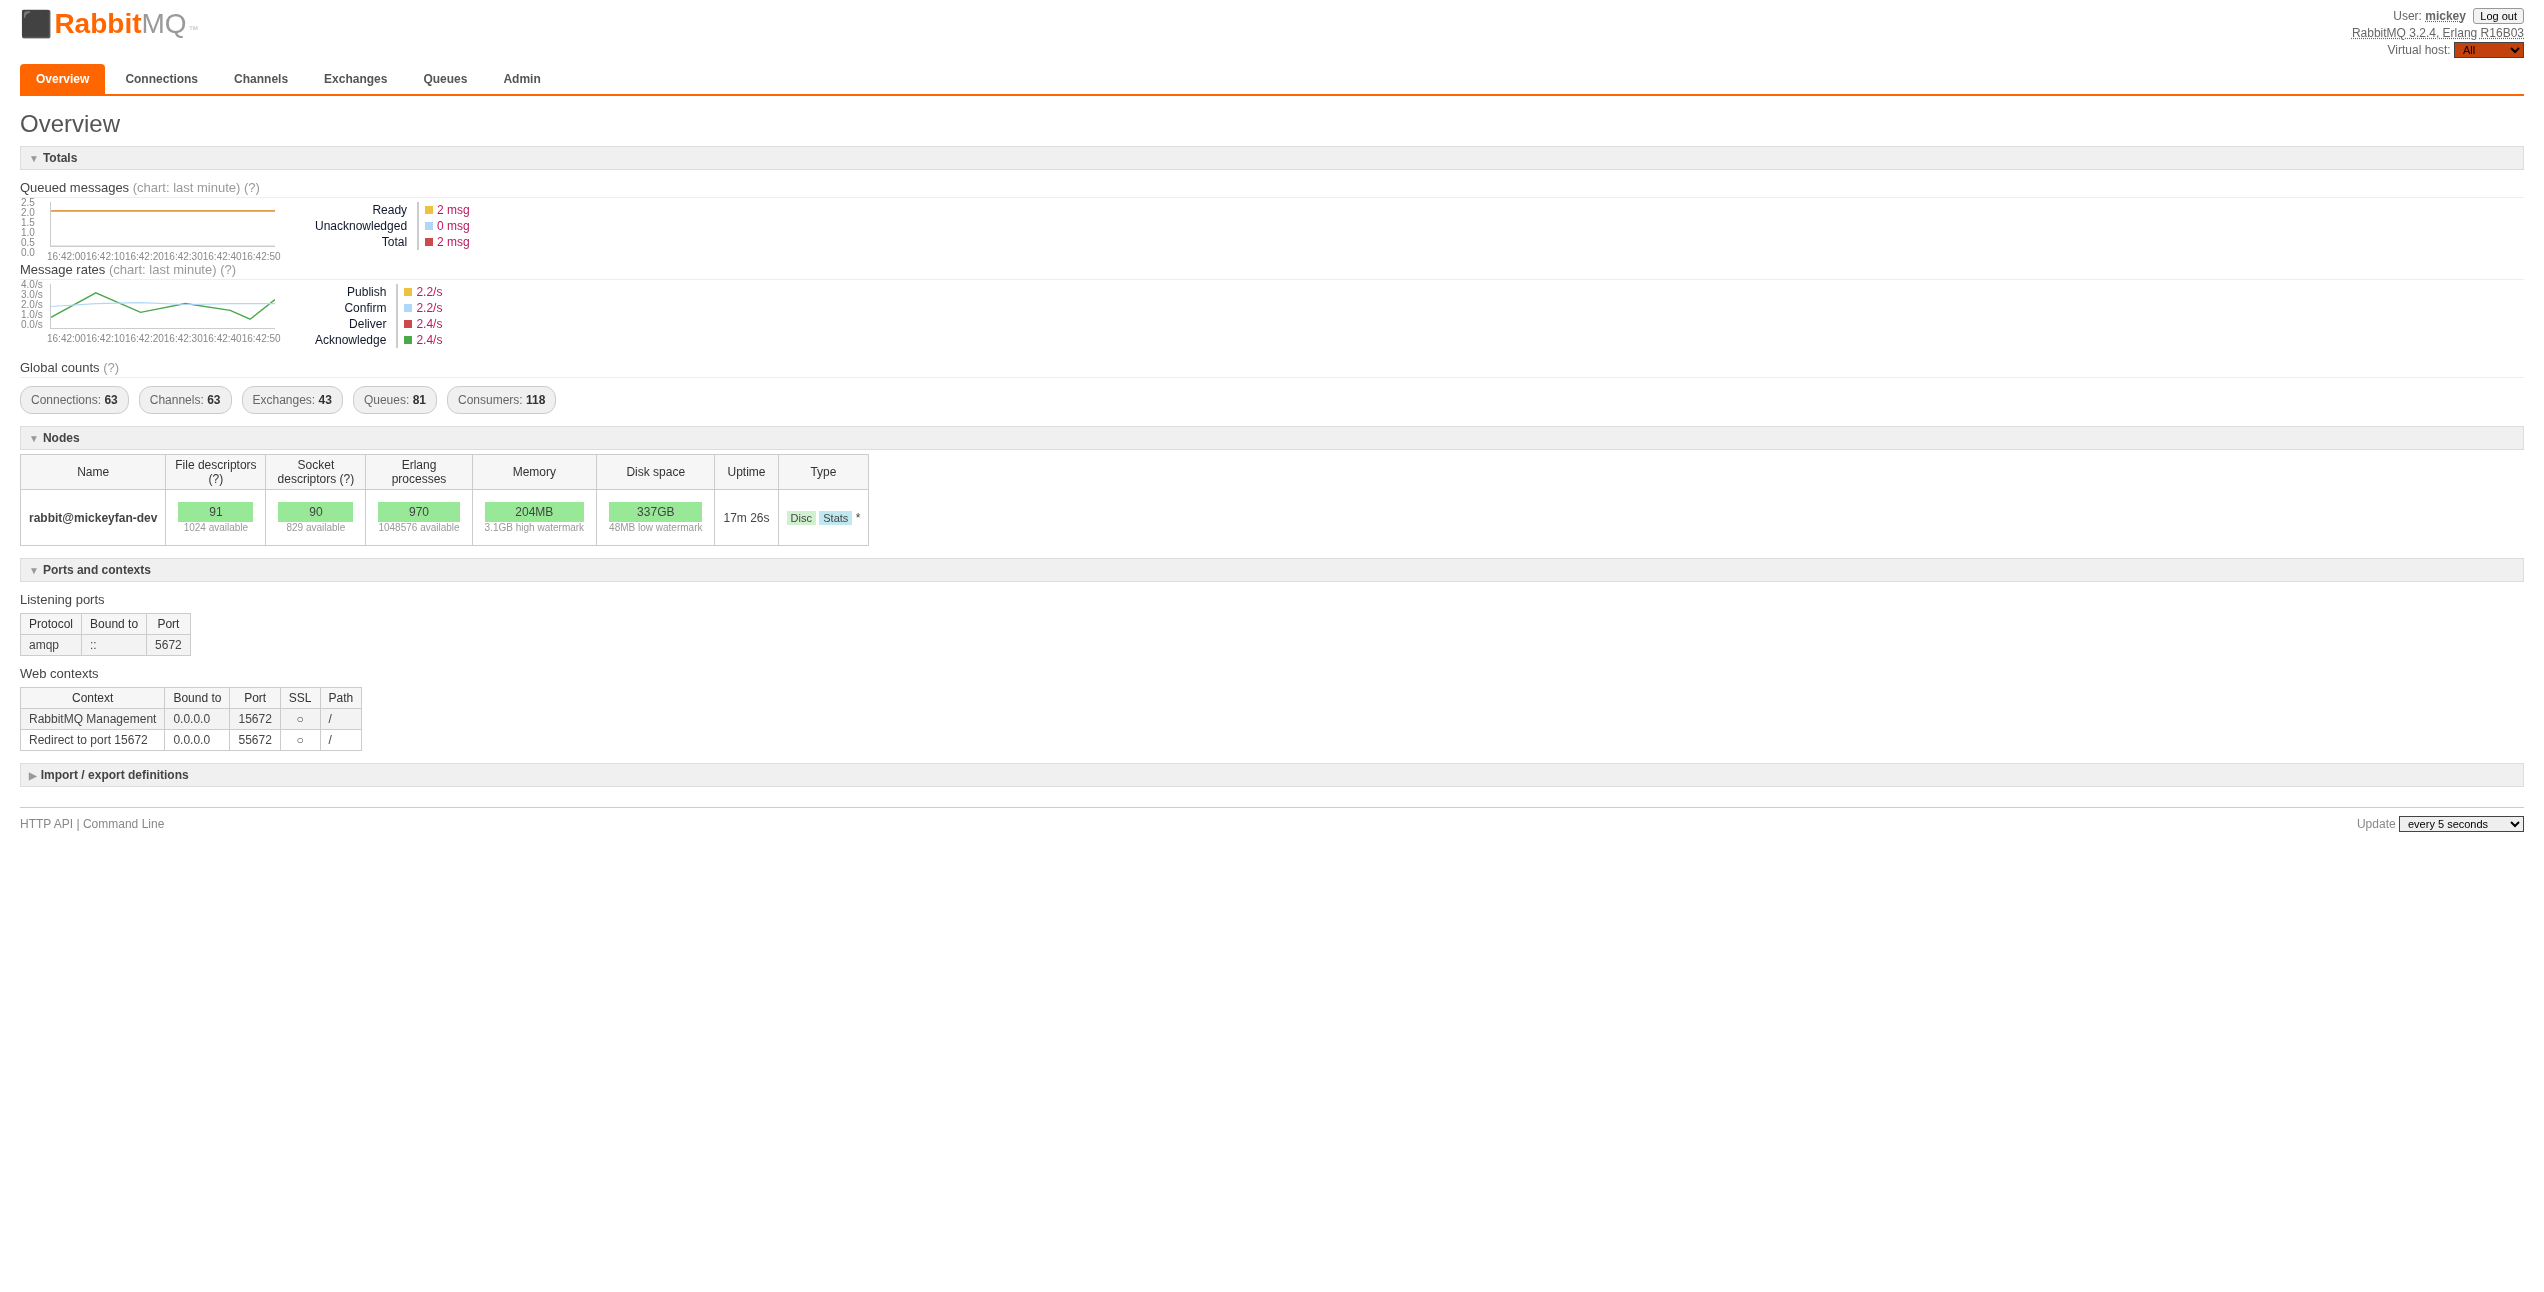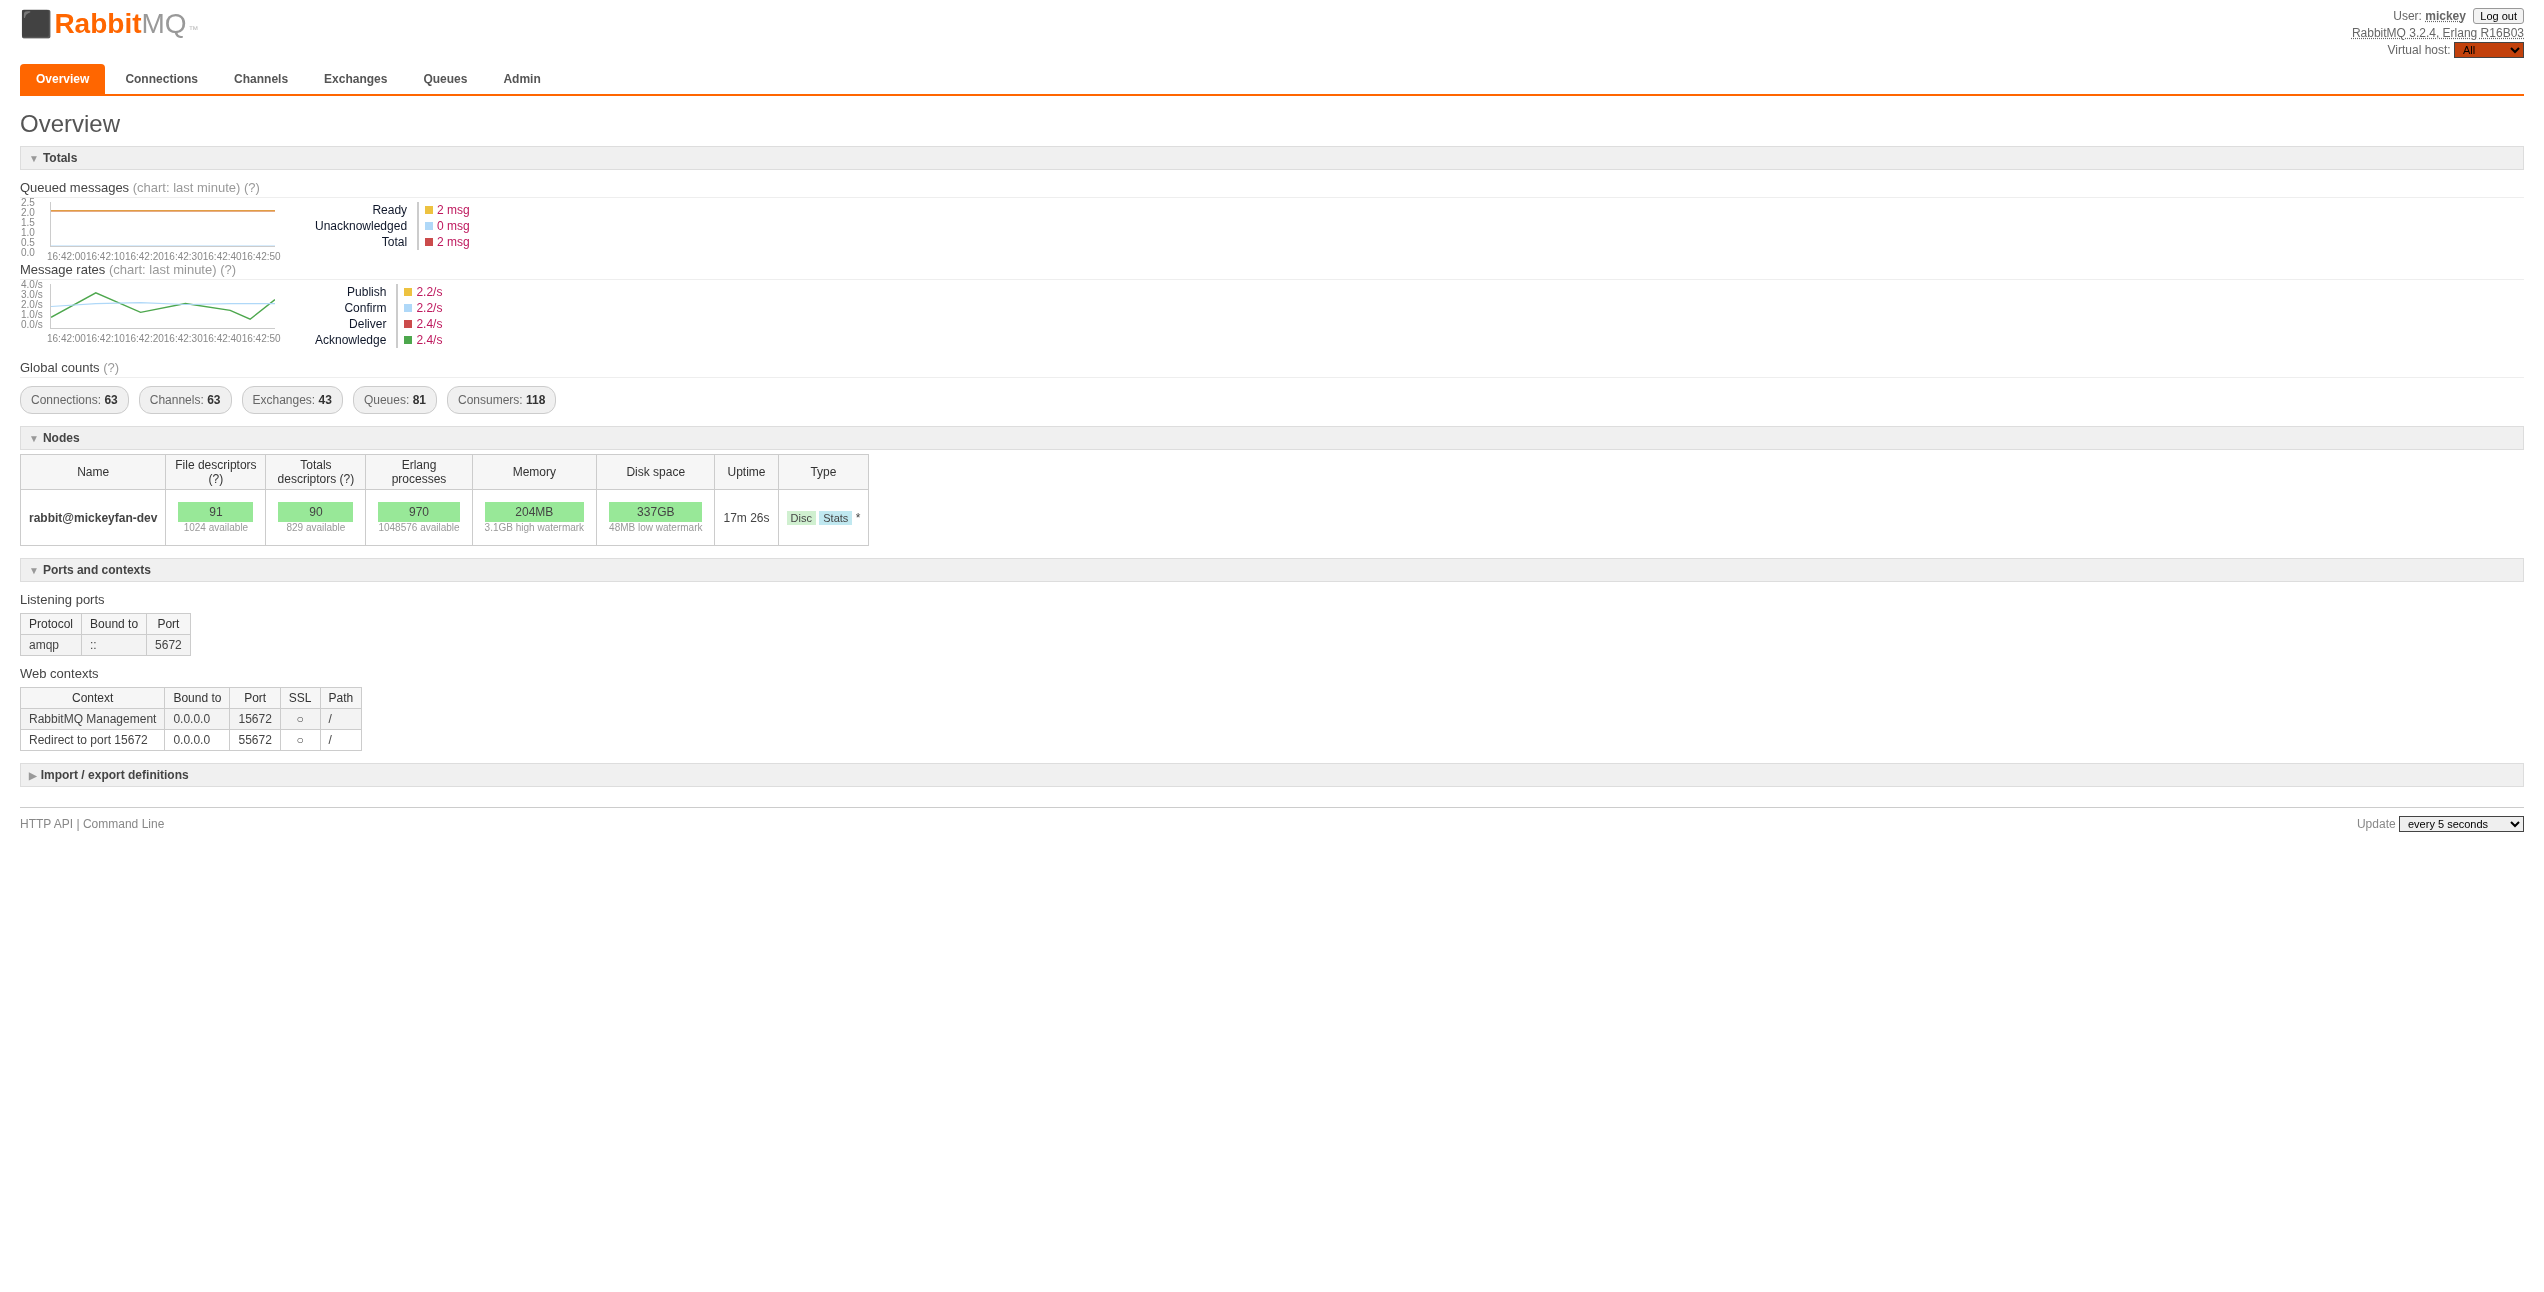--- a/index.html
+++ b/index.html
@@ -182,21 +182,21 @@
   </div>
 </div>
 
 <div class="section">
   <div class="section-hdr"><span class="caret">▼</span><span>Nodes</span></div>
   <table class="grid node-table" style="margin-top:4px">
     <tbody>
         <tr>
       <th>Name</th>
       <th>File descriptors (?)</th>
-      <th>Totals descriptors (?)</th>
+      <th>Socket descriptors (?)</th>
       <th>Erlang processes</th>
       <th>Memory</th>
       <th>Disk space</th>
       <th>Uptime</th>
       <th>Type</th>
     </tr>
     <tr>
       <td class="node-name">rabbit@mickeyfan-dev</td>
       <td class="bar-cell">
             <div class="bar-fill">91</div>

